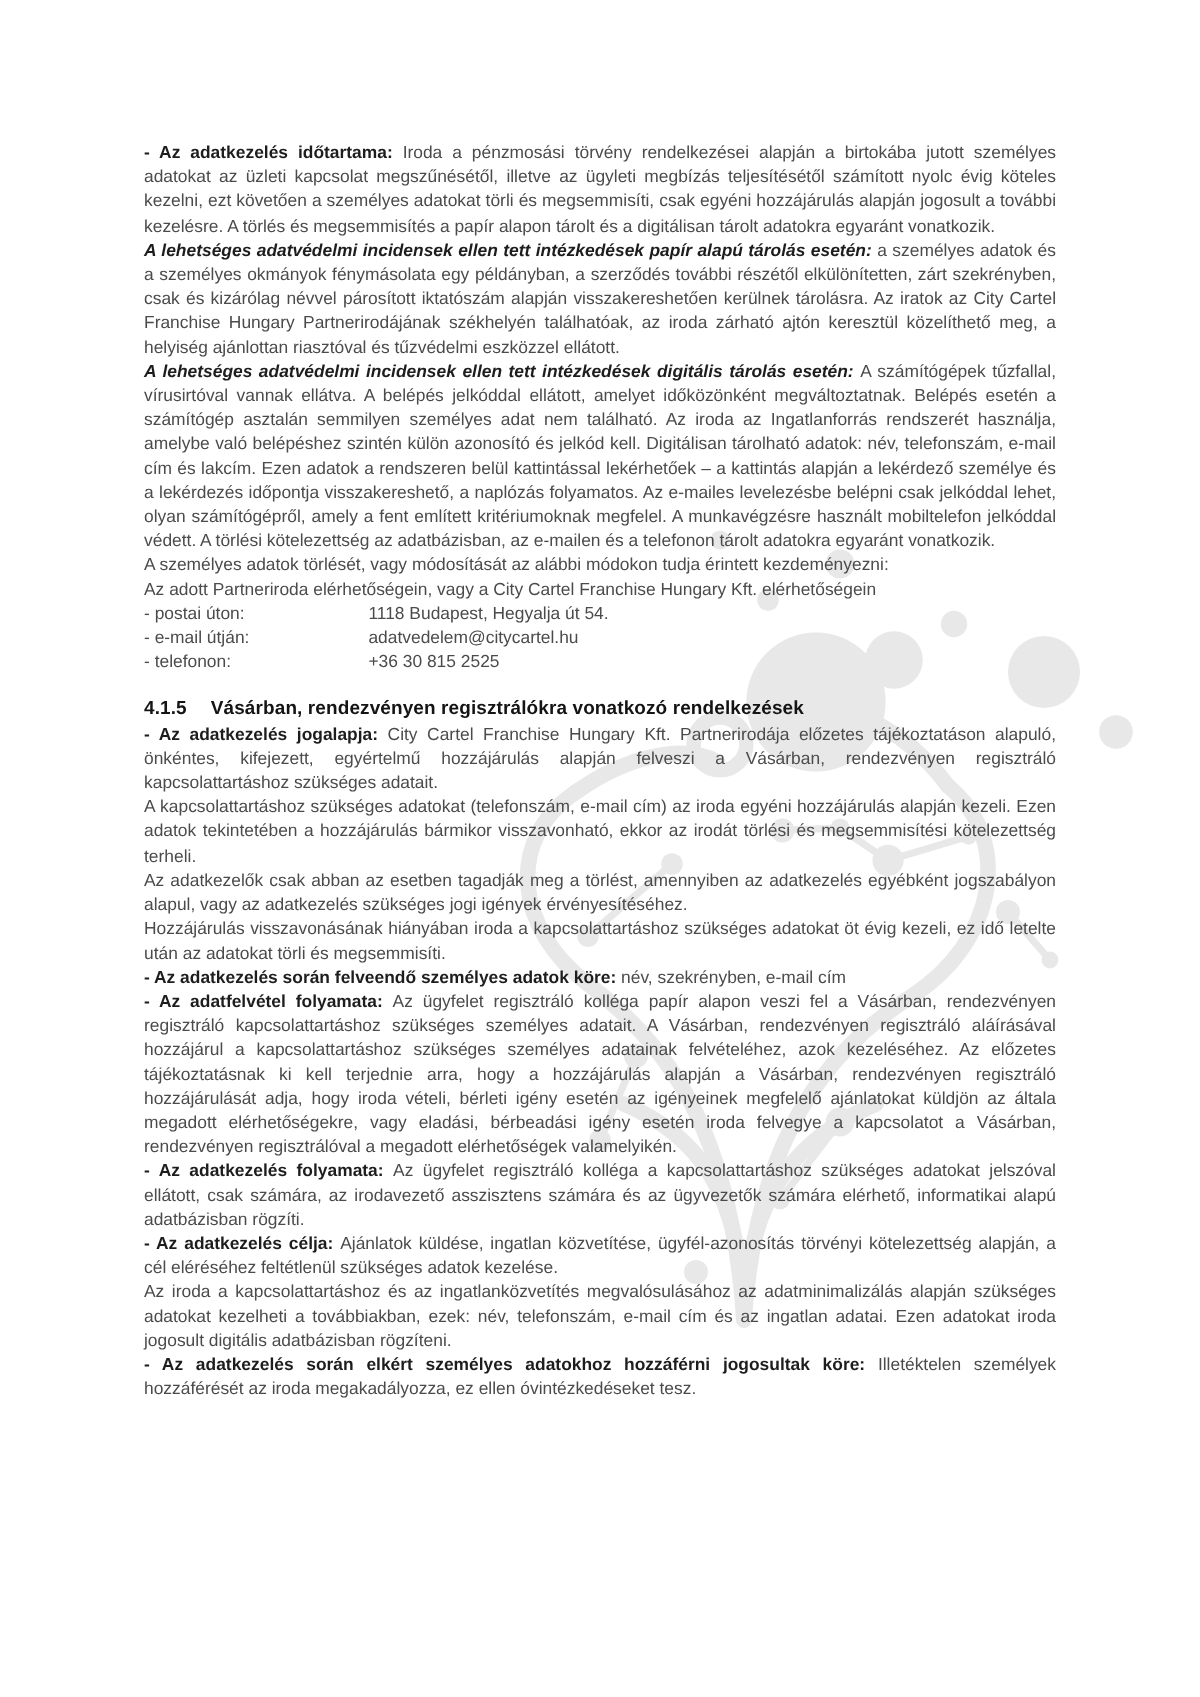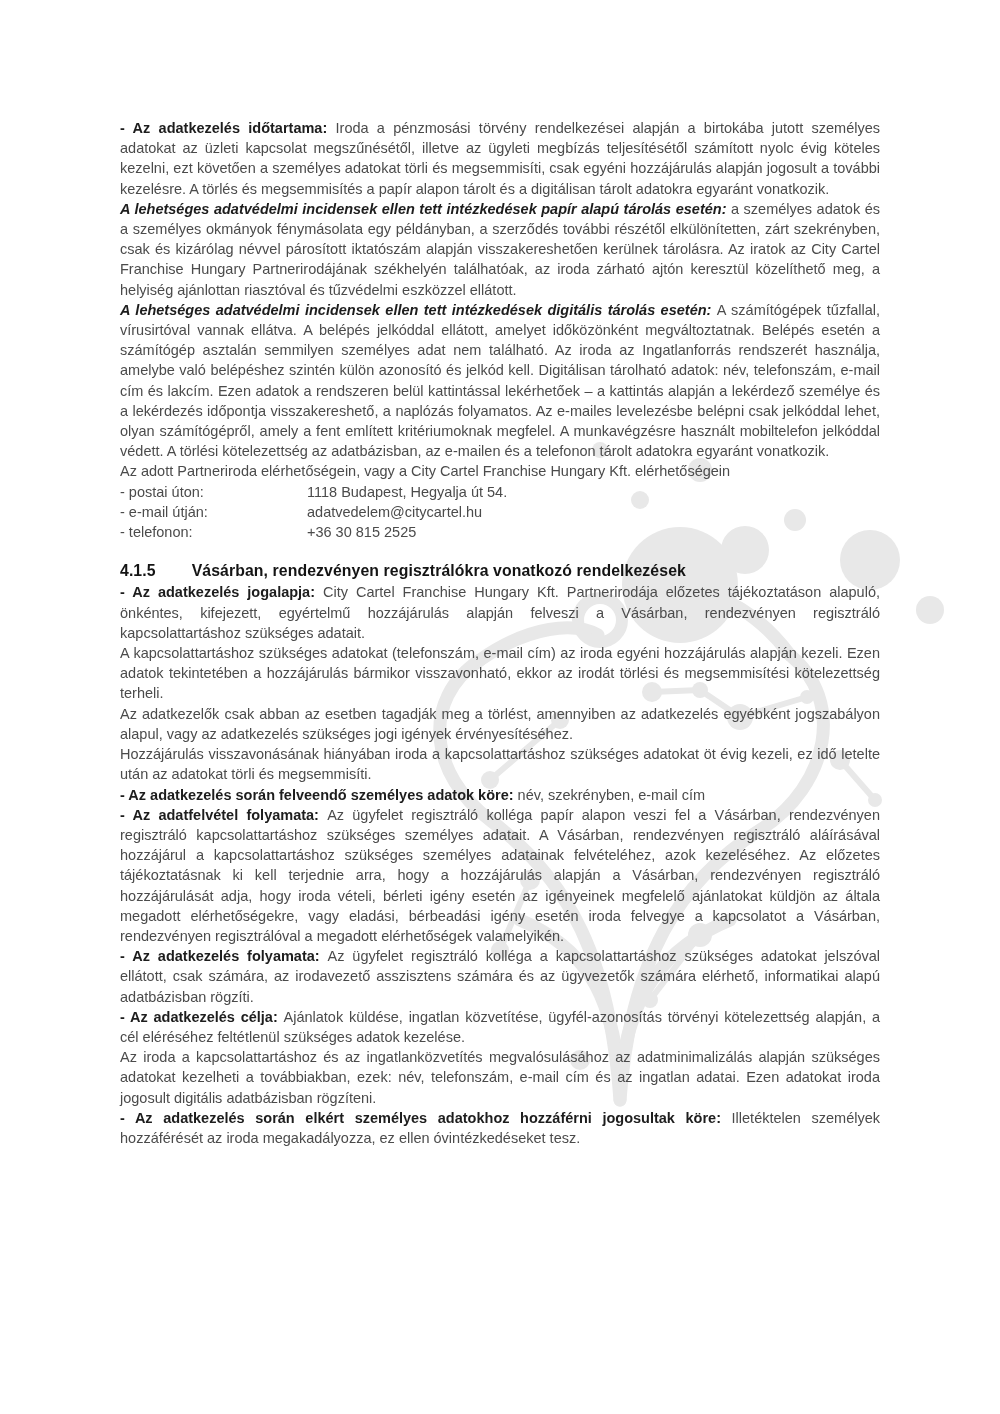--- a/index.html
+++ b/index.html
@@ -25,21 +25,21 @@
     margin:0;
     text-align:justify;
   }
   .seg-normal{font-weight:400;font-style:normal;color:#4b4b4b;}
   .seg-bold{font-weight:700;font-style:normal;color:#1d1d1d;}
   .seg-bolditalic{font-weight:700;font-style:italic;color:#1d1d1d;}
   .contact-row{display:flex;gap:40px;}
   .contact-label{width:147px;flex:0 0 147px;}
   .contact-value{flex:1;}
   .section-heading{
-    display:flex;gap:36px;
+    display:flex;gap:20px;
     margin-top:19px;margin-bottom:1px;
     font-size:15.8px;font-weight:800;color:#141414;
     letter-spacing:0.1px;
   }
   .page-number{
     position:absolute;left:0;right:0;top:1313px;
     text-align:center;
     font-size:12px;color:#8f8f8f;
     z-index:1;
   }
@@ -91,20 +91,21 @@
       <circle cx="250" cy="660" r="10"></circle>
     </g>
     <circle cx="270" cy="220" r="22" fill="none" stroke="#e8e8e8" stroke-width="12"></circle>
   </svg>
 
   <div class="content">
     <div>
         <p class="para"><span class="seg-bold">- Az adatkezelés időtartama: </span><span class="seg-normal">Iroda a pénzmosási törvény rendelkezései alapján a birtokába jutott személyes adatokat az üzleti kapcsolat megszűnésétől, illetve az ügyleti megbízás teljesítésétől számított nyolc évig köteles kezelni, ezt követően a személyes adatokat törli és megsemmisíti, csak egyéni hozzájárulás alapján jogosult a további kezelésre. A törlés és megsemmisítés a papír alapon tárolt és a digitálisan tárolt adatokra egyaránt vonatkozik.</span></p>
         <p class="para"><span class="seg-bolditalic">A lehetséges adatvédelmi incidensek ellen tett intézkedések papír alapú tárolás esetén: </span><span class="seg-normal">a személyes adatok és a személyes okmányok fénymásolata egy példányban, a szerződés további részétől elkülönítetten, zárt szekrényben, csak és kizárólag névvel párosított iktatószám alapján visszakereshetően kerülnek tárolásra. Az iratok az City Cartel Franchise Hungary Partnerirodájának székhelyén találhatóak, az iroda zárható ajtón keresztül közelíthető meg, a helyiség ajánlottan riasztóval és tűzvédelmi eszközzel ellátott.</span></p>
         <p class="para"><span class="seg-bolditalic">A lehetséges adatvédelmi incidensek ellen tett intézkedések digitális tárolás esetén: </span><span class="seg-normal">A számítógépek tűzfallal, vírusirtóval vannak ellátva. A belépés jelkóddal ellátott, amelyet időközönként megváltoztatnak. Belépés esetén a számítógép asztalán semmilyen személyes adat nem található. Az iroda az Ingatlanforrás rendszerét használja, amelybe való belépéshez szintén külön azonosító és jelkód kell. Digitálisan tárolható adatok: név, telefonszám, e-mail cím és lakcím. Ezen adatok a rendszeren belül kattintással lekérhetőek – a kattintás alapján a lekérdező személye és a lekérdezés időpontja visszakereshető, a naplózás folyamatos. Az e-mailes levelezésbe belépni csak jelkóddal lehet, olyan számítógépről, amely a fent említett kritériumoknak megfelel. A munkavégzésre használt mobiltelefon jelkóddal védett. A törlési kötelezettség az adatbázisban, az e-mailen és a telefonon tárolt adatokra egyaránt vonatkozik.</span></p>
+        <p class="para"><span class="seg-normal">A személyes adatok törlését, vagy módosítását az alábbi módokon tudja érintett kezdeményezni:</span></p>
         <p class="para"><span class="seg-normal">Az adott Partneriroda elérhetőségein, vagy a City Cartel Franchise Hungary Kft. elérhetőségein</span></p>
       </div>
 
     <div>
         <div class="contact-row">
           <span class="contact-label seg-normal">- postai úton:</span>
           <span class="contact-value seg-normal">1118 Budapest, Hegyalja út 54.</span>
         </div>
         <div class="contact-row">
           <span class="contact-label seg-normal">- e-mail útján:</span>

